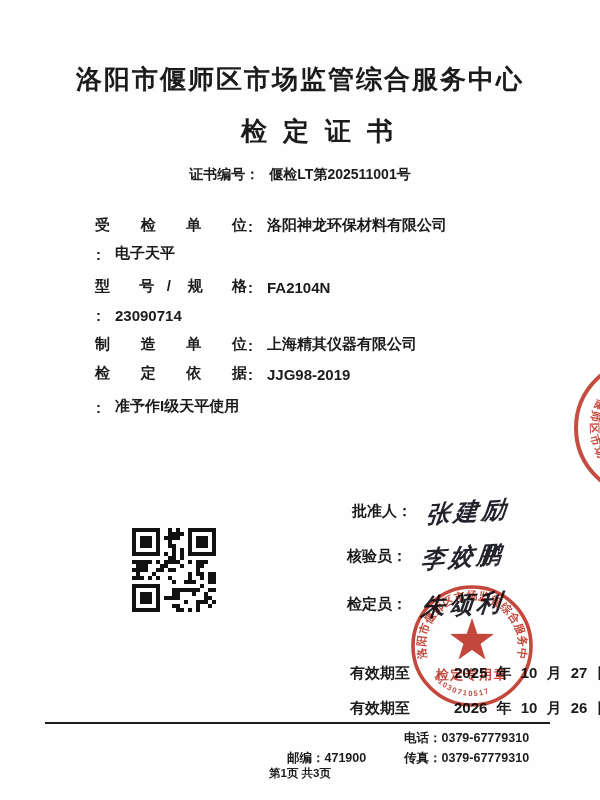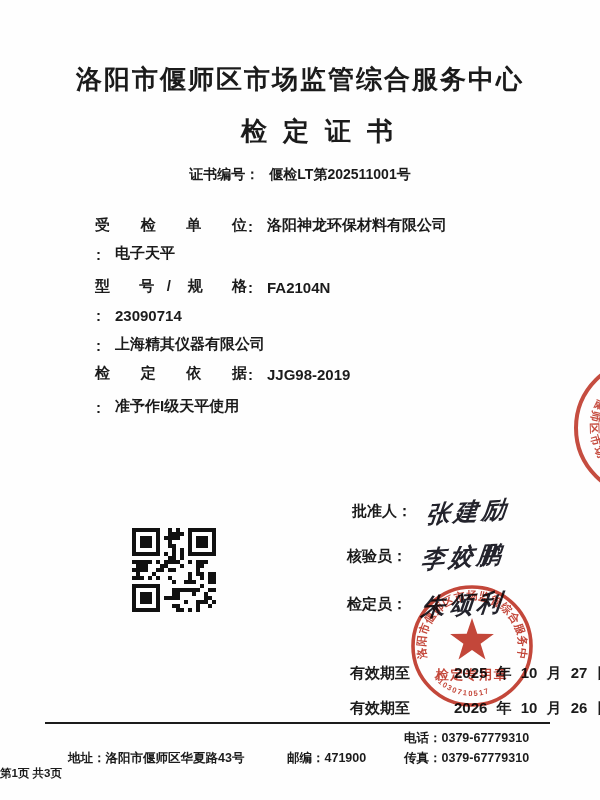--- a/index.html
+++ b/index.html
@@ -27,21 +27,21 @@
   .sig-name{display:inline-block;font-size:24px;font-weight:600;font-style:italic;
     letter-spacing:4px;color:#23232c;transform:rotate(-4deg) skewX(-10deg);
     margin-left:14px;vertical-align:-4px;}
 
   .date-row{position:absolute;font-size:15px;font-weight:700;white-space:nowrap;}
   .date-row .dlbl{display:inline-block;width:62px;}
   .date-row .dval{margin-left:42px;word-spacing:5px;}
 
   .rule{position:absolute;top:722px;left:45px;width:505px;border-top:2px solid #1c1c1c;}
   .foot{position:absolute;font-size:12.5px;font-weight:700;white-space:nowrap;}
-  .page-num{position:absolute;top:766px;left:0;width:100%;text-align:left;
+  .page-num{position:absolute;top:766px;left:0;width:100%;text-align:center;
     font-size:11.5px;font-weight:700;}
 
   .qr{position:absolute;left:132px;top:528px;width:84px;height:84px;}
 
   .stamp-big{position:absolute;left:408px;top:582px;width:128px;height:128px;
     mix-blend-mode:multiply;opacity:0.93;pointer-events:none;}
   .stamp-corner{position:absolute;left:556px;top:366px;width:44px;height:124px;
     overflow:hidden;mix-blend-mode:multiply;opacity:0.9;pointer-events:none;}
 </style>
 </head>
@@ -68,20 +68,21 @@
   <div class="field-row" style="top:277px">
     <span class="field-label">型 号/ 规 格</span>
       <span class="field-colon">:</span>
     <span class="field-value">FA2104N</span>
   </div>
   <div class="field-row" style="top:307px">
       <span class="field-colon">:</span>
     <span class="field-value">23090714</span>
   </div>
   <div class="field-row" style="top:335px">
+    <span class="field-label">制 造 单 位</span>
       <span class="field-colon">:</span>
     <span class="field-value">上海精其仪器有限公司</span>
   </div>
   <div class="field-row" style="top:364px">
     <span class="field-label">检 定 依 据</span>
       <span class="field-colon">:</span>
     <span class="field-value">JJG98-2019</span>
   </div>
   <div class="field-row" style="top:397px">
       <span class="field-colon">:</span>
@@ -249,18 +250,17 @@
     </defs>
     <circle cx="88" cy="62" r="68" fill="none" stroke="#c0392b" stroke-width="4"></circle>
     <text font-size="11" font-weight="700" fill="#c0392b" letter-spacing="2">
       <textPath href="#cornerRing">洛阳市偃师区市场监管</textPath>
     </text>
   </svg>
 
   <div class="rule"></div>
 
   <div class="foot" style="left:404px;top:730px">电话：0379-67779310</div>
-  <div class="foot" style="left:68px;top:750px">地址：洛阳市偃师区华夏路43号</div>
   <div class="foot" style="left:287px;top:750px">邮编：471900</div>
   <div class="foot" style="left:404px;top:750px">传真：0379-67779310</div>
   <div class="page-num">第1页 共3页</div>
 
 </div>
 
 </body></html>

